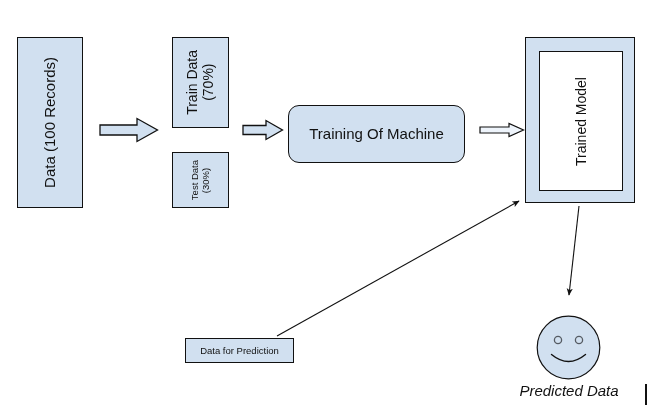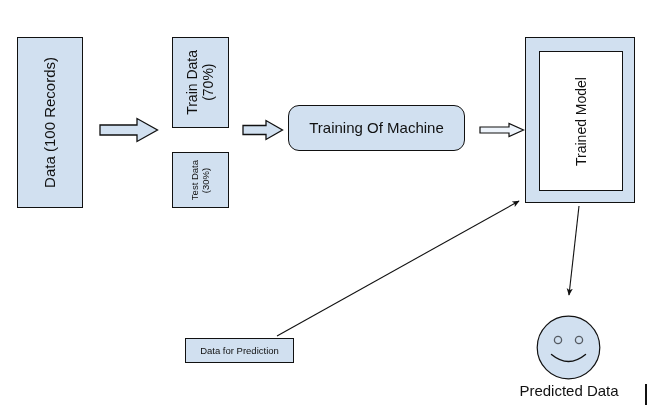--- a/index.html
+++ b/index.html
@@ -45,21 +45,21 @@
   }
   #node-train {
     left: 172px; top: 37px; width: 57px; height: 91px;
     font-size: 14px;
   }
   #node-test {
     left: 172px; top: 152px; width: 57px; height: 56px;
     font-size: 9.5px;
   }
   #node-training {
-    left: 288px; top: 105px; width: 177px; height: 46px;
+    left: 288px; top: 105px; width: 177px; height: 58px;
     border-radius: 11px;
     font-size: 15px;
   }
   #node-model-outer {
     left: 525px; top: 37px; width: 110px; height: 166px;
     background: #d1e0f0;
     border: 1px solid #111111;
     position: absolute;
     box-sizing: border-box;
   }
@@ -94,20 +94,21 @@
     left: 536px; top: 315px;
     width: 65px; height: 65px;
   }
   #label-predicted {
     position: absolute;
     left: 493px; top: 382px;
     width: 152px;
     text-align: center;
     font-size: 15px;
     color: #111111;
+    font-style: italic;
   }
   #edge-artifact {
     position: absolute;
     left: 645px; top: 384px;
     width: 2px; height: 21px;
     background: #111111;
   }
 </style>
 </head>
 <body>

